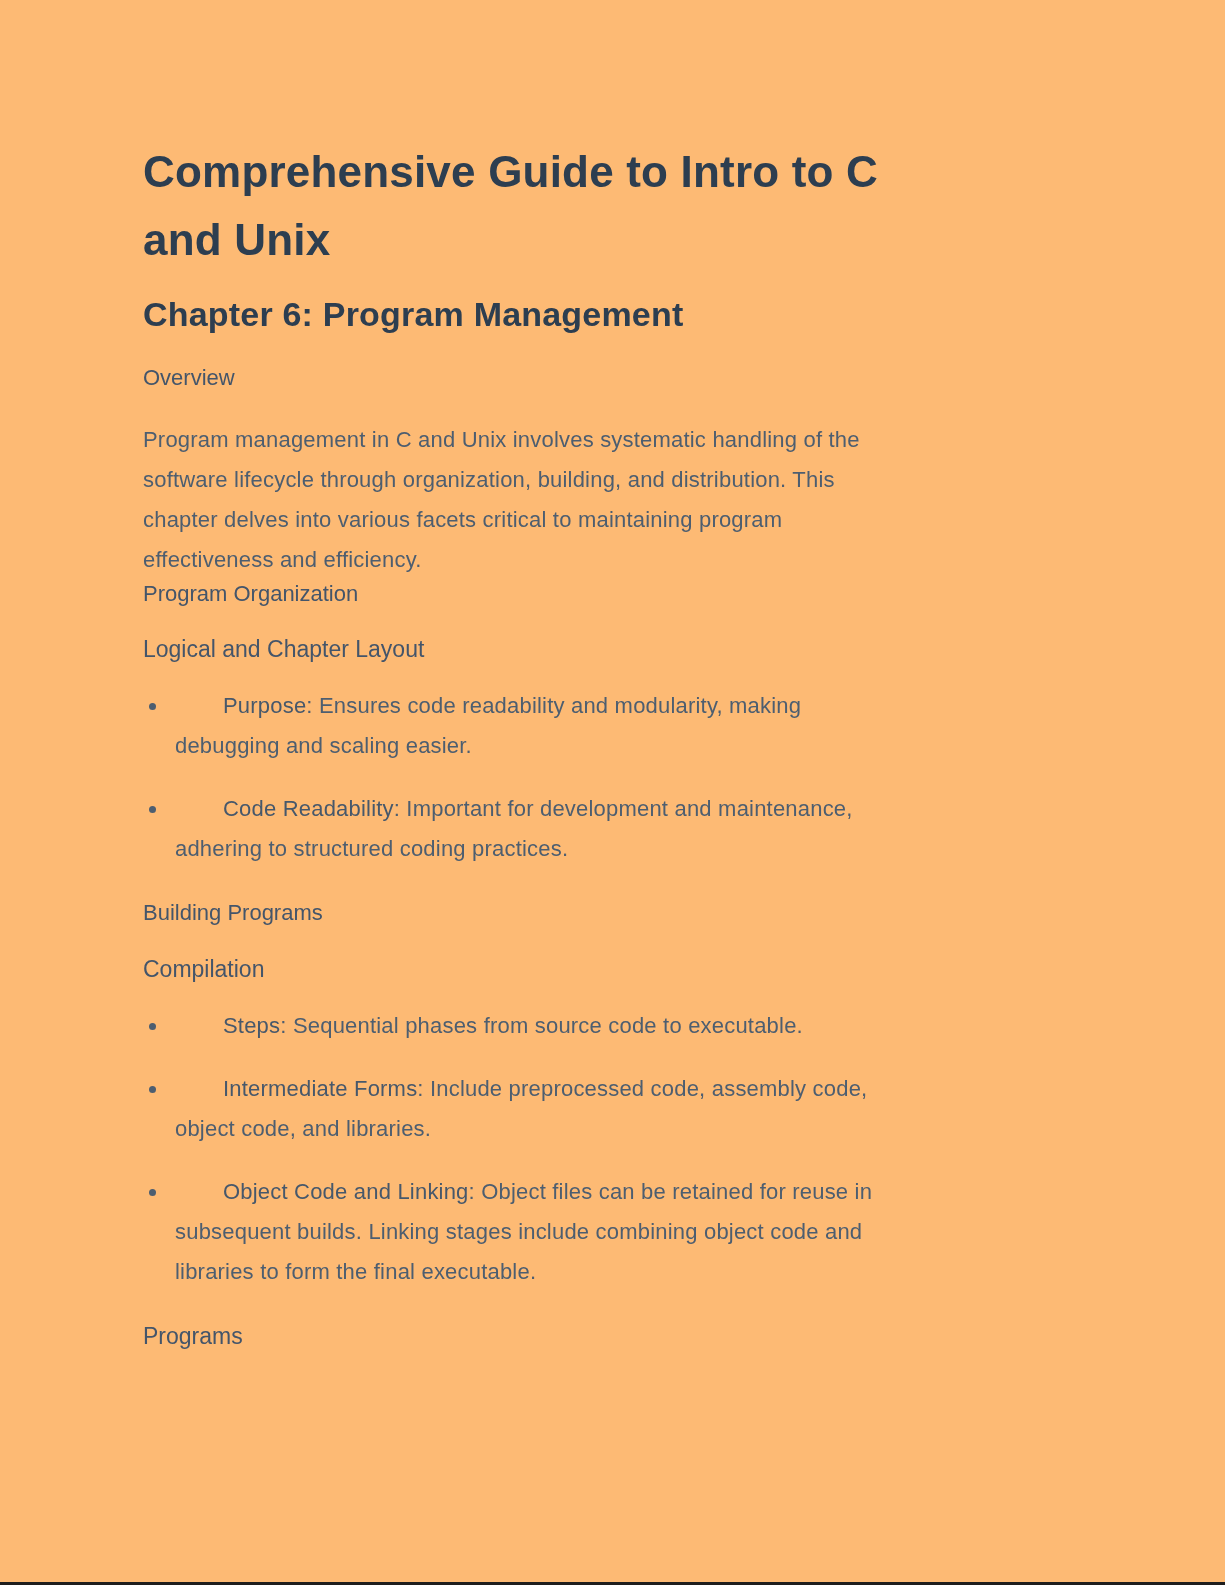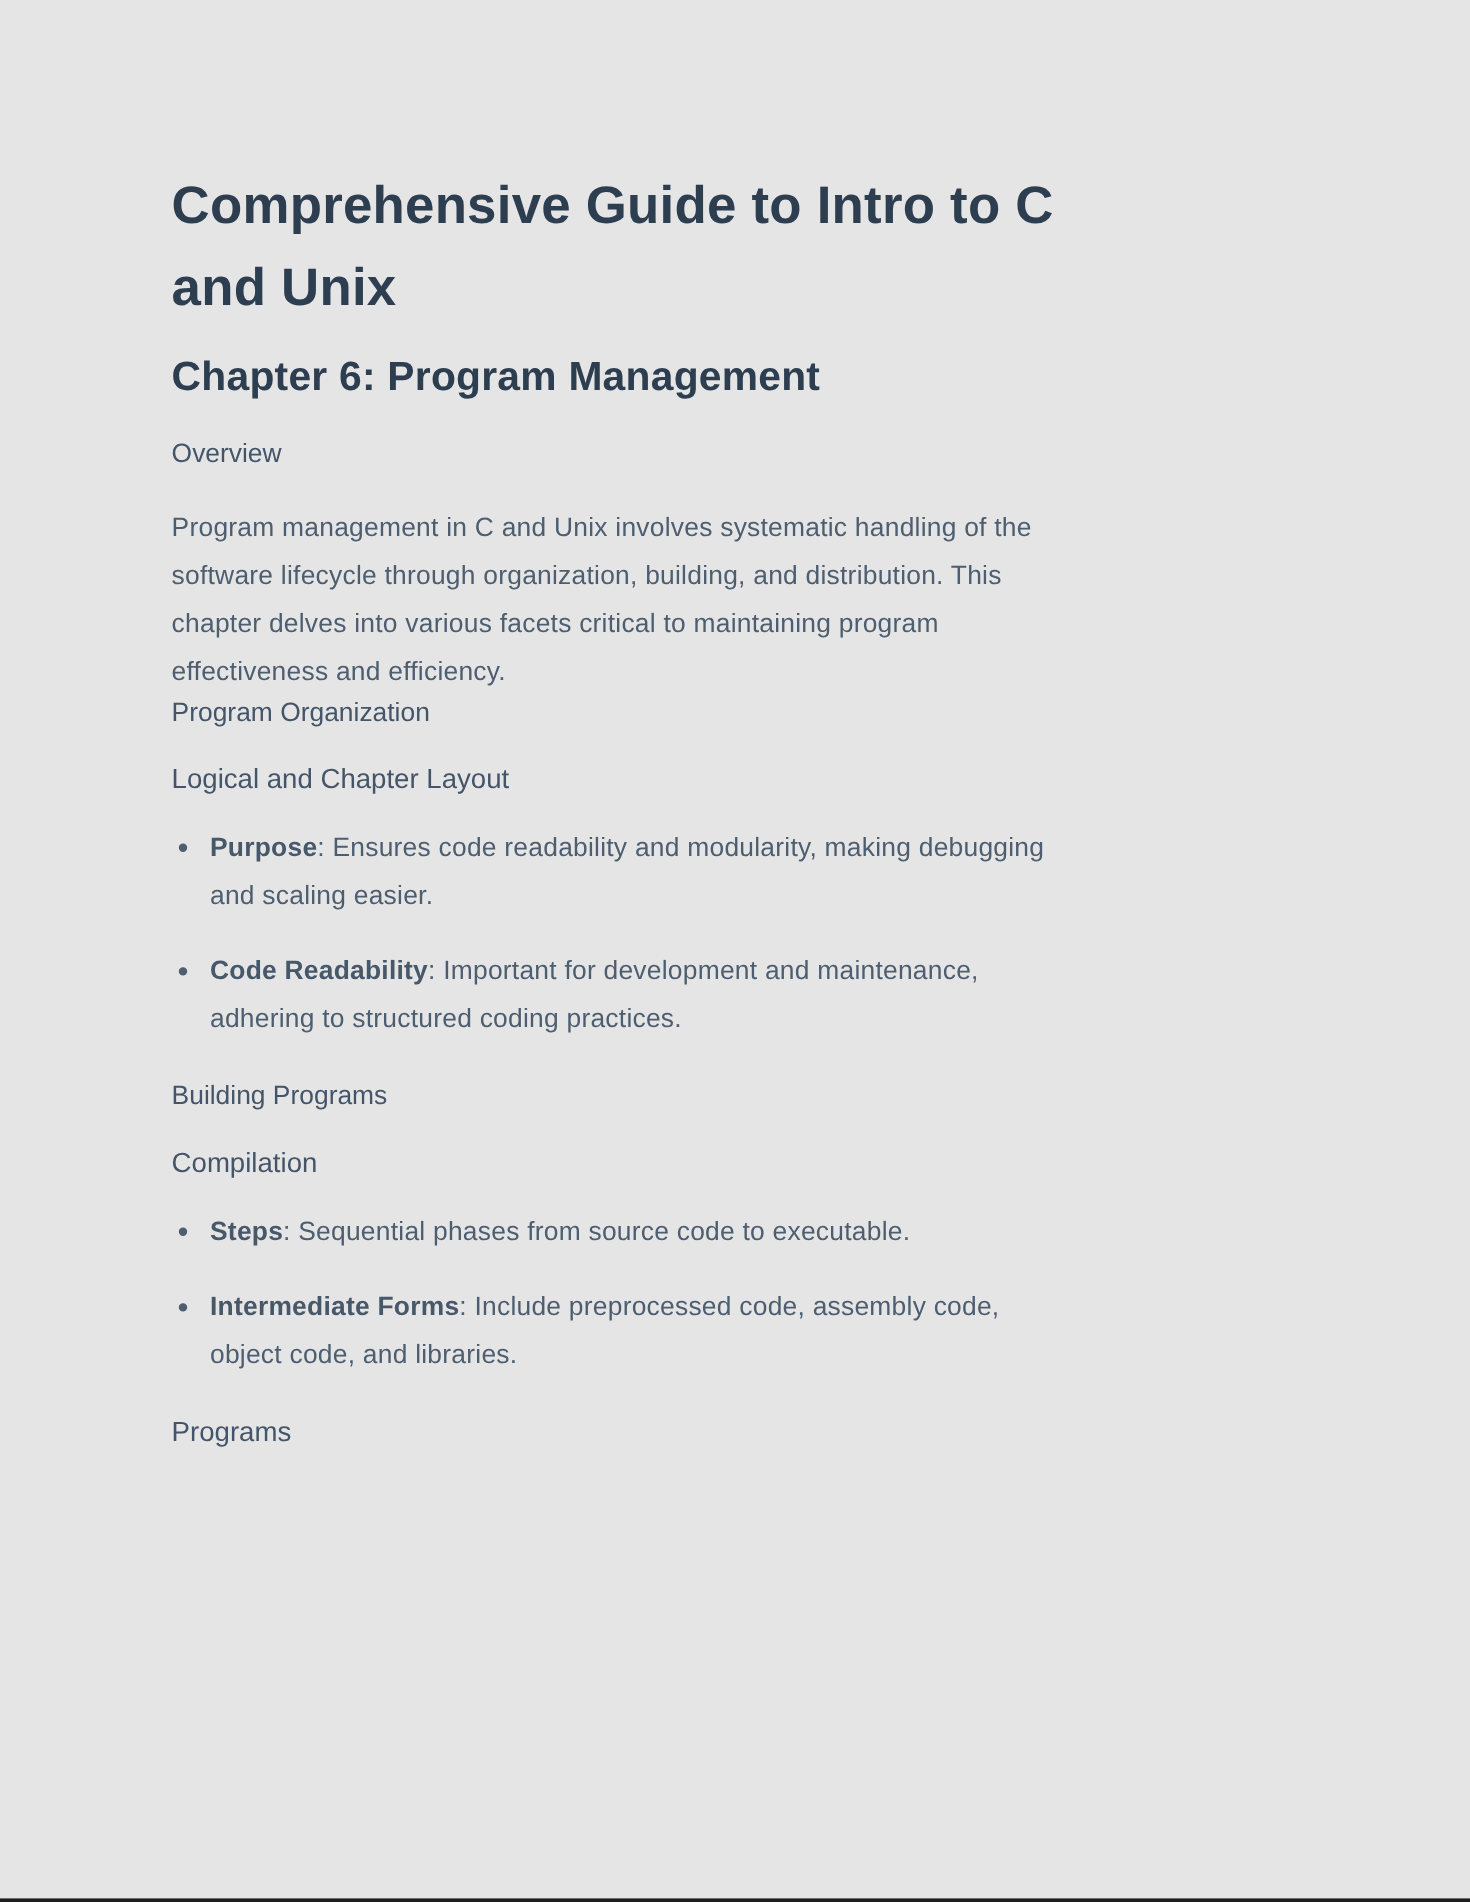--- a/index.html
+++ b/index.html
@@ -5,21 +5,21 @@
   * { margin: 0; padding: 0; box-sizing: border-box; }
   html, body {
     width: 1225px;
     background: #ffffff;
     font-family: "Liberation Sans", "DejaVu Sans", sans-serif;
   }
   .page {
     position: relative;
     width: 1225px;
     height: 1585px;
-    background: #e5e5e5;
+    background: #fdba74;
     overflow: hidden;
   }
   .page-bottom-edge {
     position: absolute;
     left: 0;
     bottom: 0;
     width: 100%;
     height: 3px;
     background: #1e1e1e;
   }
@@ -82,22 +82,23 @@
     margin: 17px 19px 0 6px;
   }
   .bullet-text {
     font-size: 22px;
     font-weight: 400;
     line-height: 40px;
     color: #4d5e70;
     letter-spacing: 0.2px;
   }
   .bullet-text strong {
-    font-weight: 700;
+    font-weight: 400;
     color: #47586b;
+    margin-left: 48px;
   }
 </style>
 </head>
 <body>
 
 <div class="page">
   <div class="content">
 
     <h1 class="doc-title">Comprehensive Guide to Intro to C and Unix</h1>
 
@@ -128,20 +129,24 @@
 
     <ul class="bullet-list">
       <li>
         <span class="bullet-dot"></span>
         <span class="bullet-text"><strong>Steps</strong><span>: Sequential phases from source code to executable.</span></span>
       </li>
       <li>
         <span class="bullet-dot"></span>
         <span class="bullet-text"><strong>Intermediate Forms</strong><span>: Include preprocessed code, assembly code, object code, and libraries.</span></span>
       </li>
+      <li>
+        <span class="bullet-dot"></span>
+        <span class="bullet-text"><strong>Object Code and Linking</strong><span>: Object files can be retained for reuse in subsequent builds. Linking stages include combining object code and libraries to form the final executable.</span></span>
+      </li>
     </ul>
 
     <h4 class="sub-heading">Programs</h4>
 
   </div>
 
   <div class="page-bottom-edge"></div>
 </div>
 
 </body></html>

